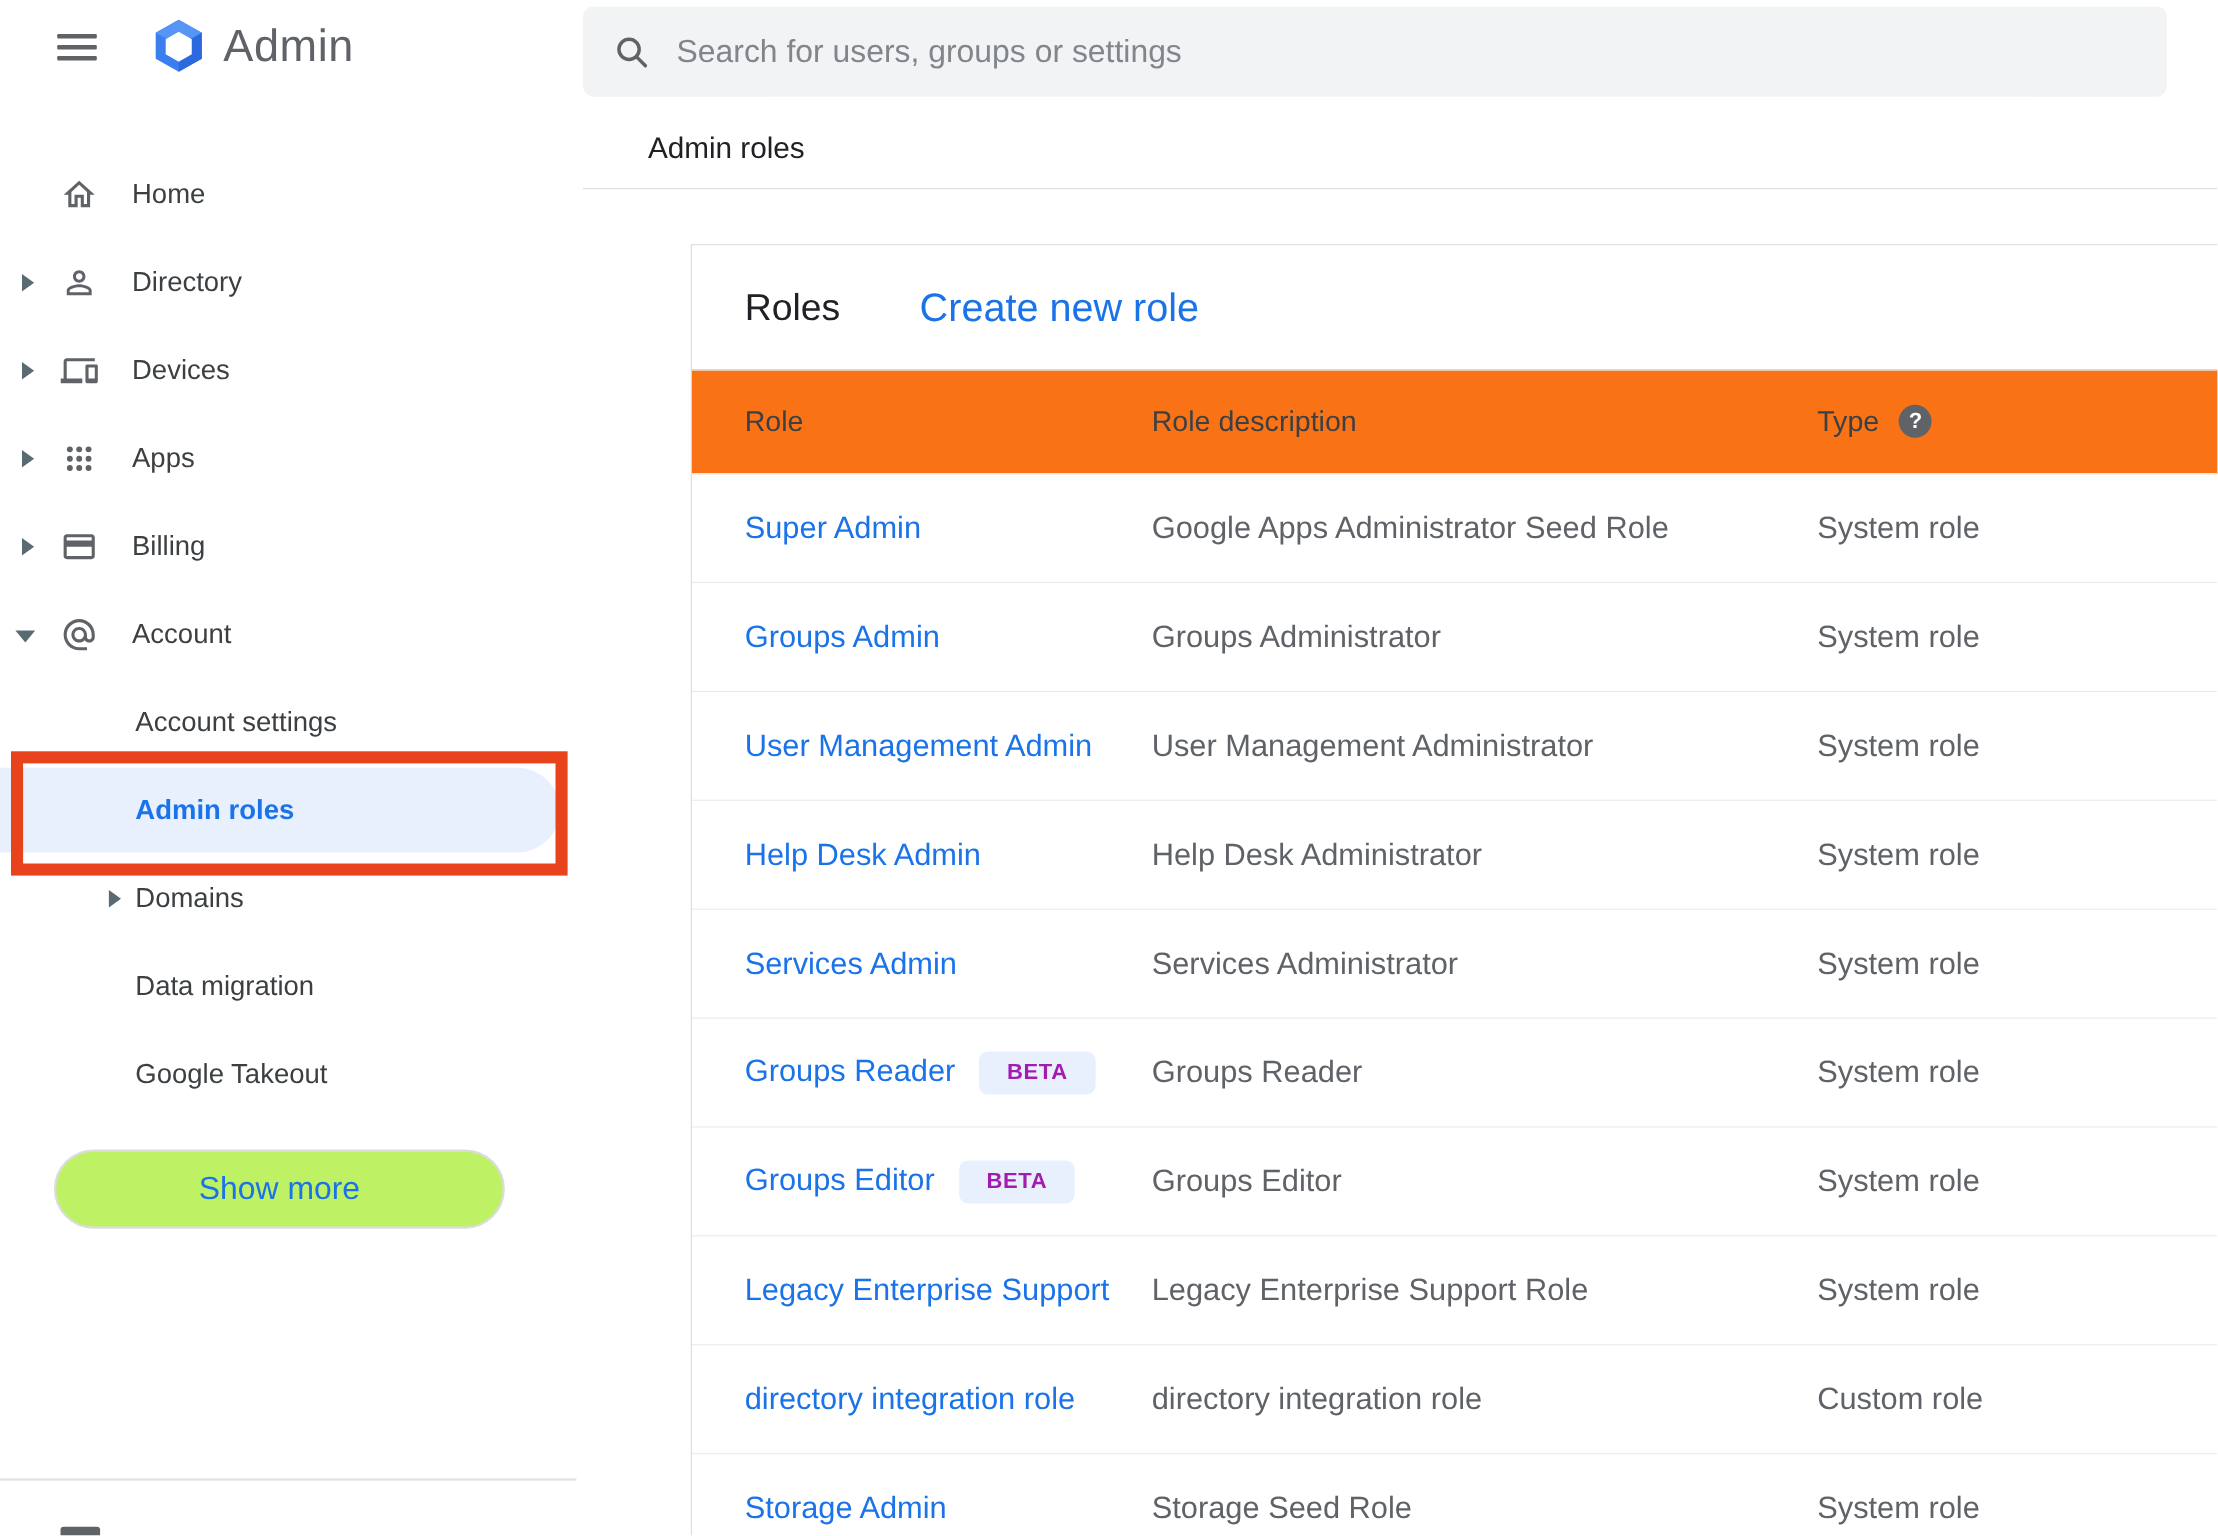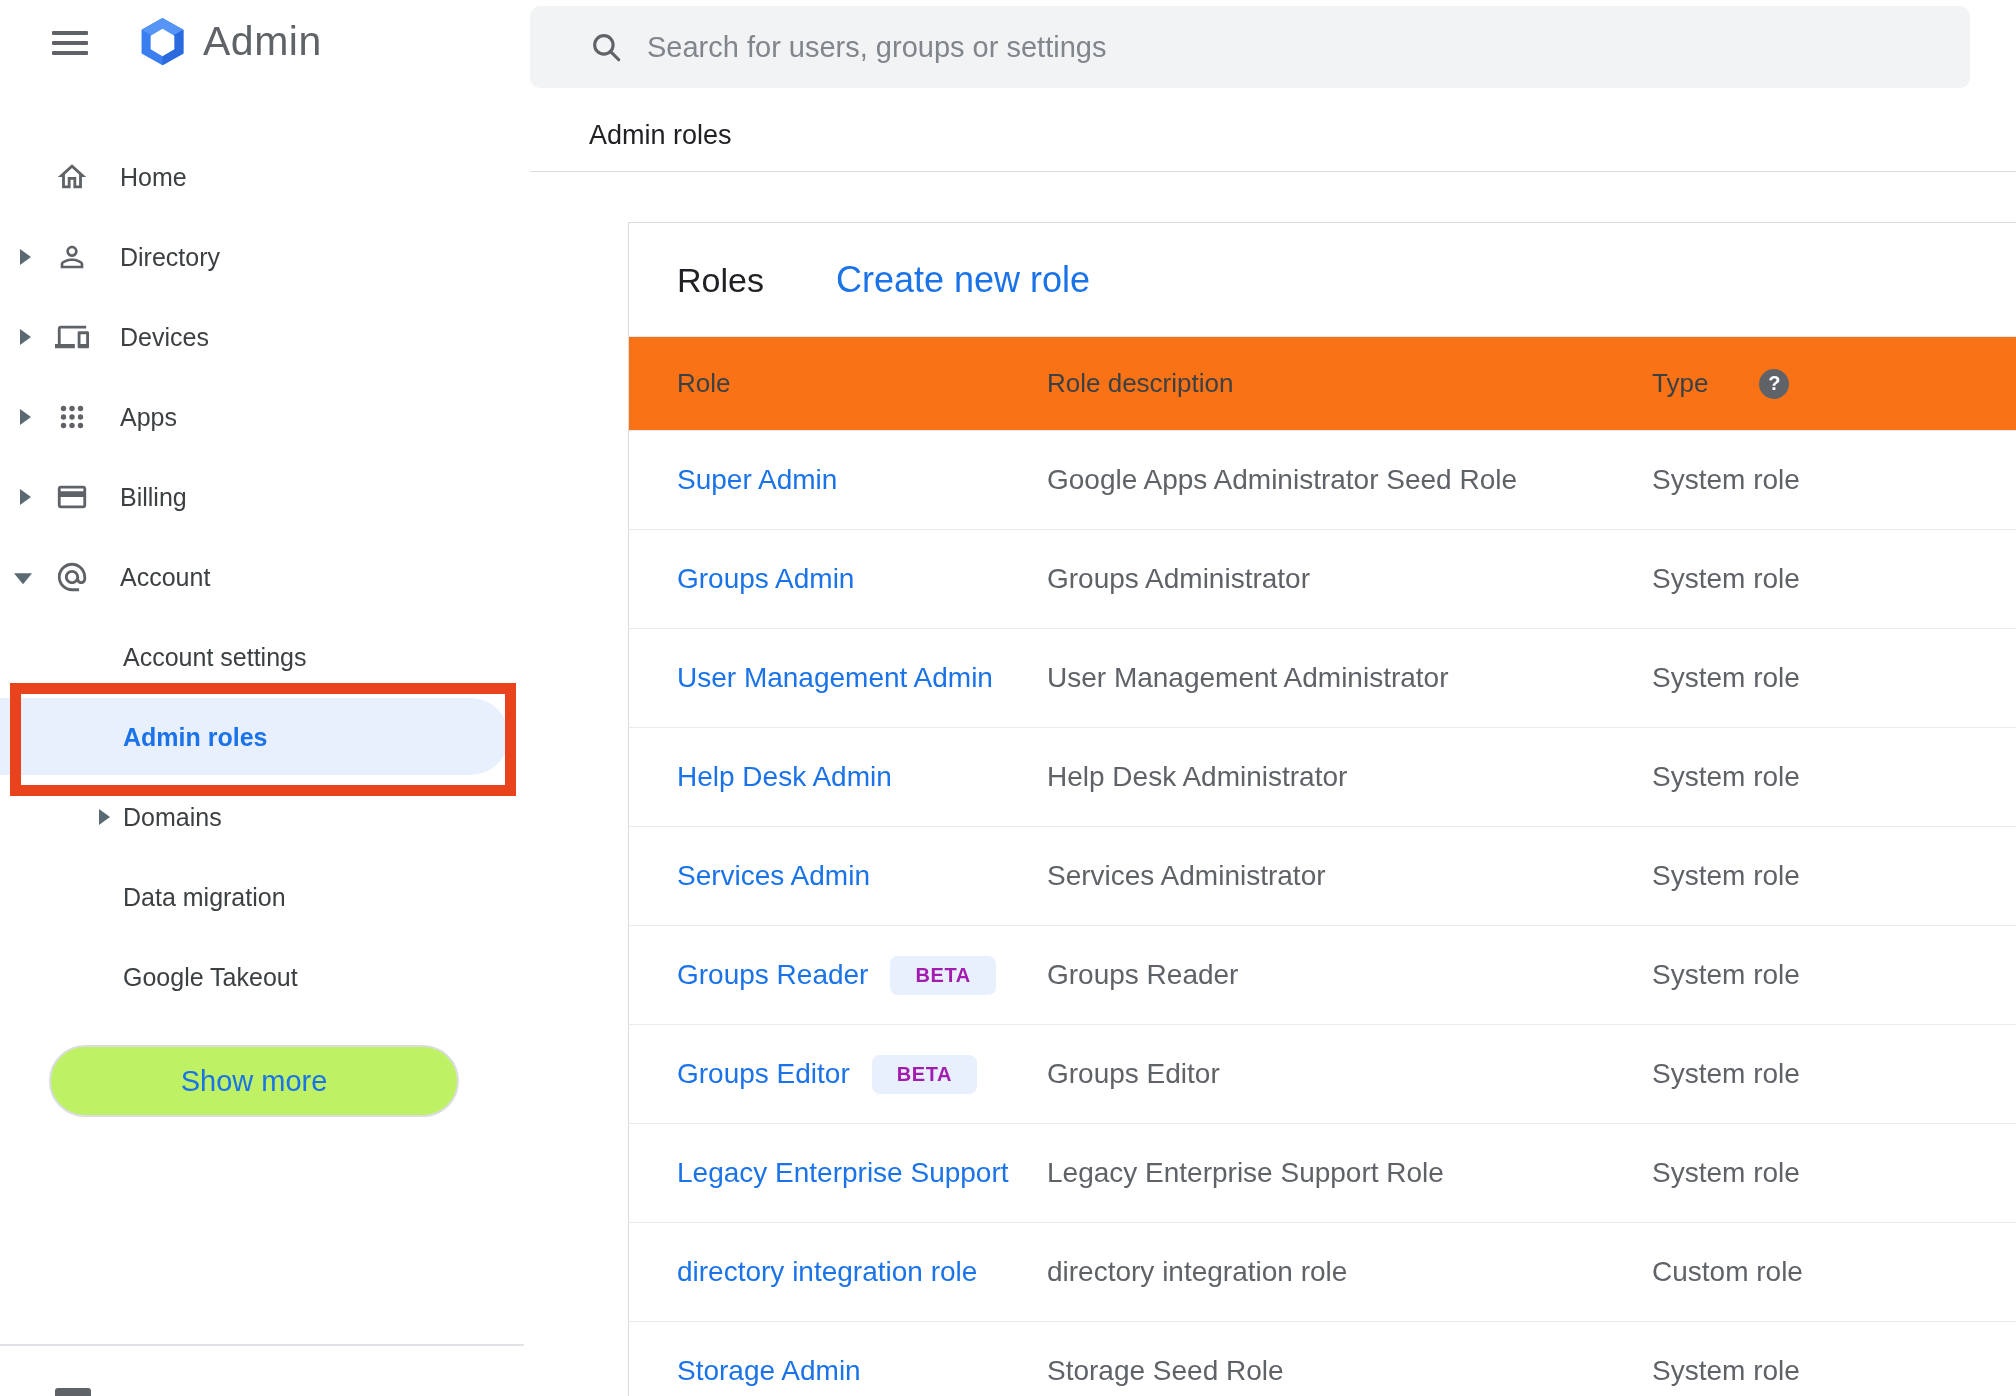--- a/index.html
+++ b/index.html
@@ -28,41 +28,41 @@
 
   .annotation{position:absolute;left:10px;top:683px;width:506px;height:113px;border:11px solid #e8431c;box-sizing:border-box;z-index:6;pointer-events:none;}
 
   .show-more{position:absolute;left:49px;top:1045px;width:410px;height:72px;border:2px solid #dadce0;border-radius:40px;
              background:#bef264;color:#1a73e8;font-size:29px;font-weight:500;font-family:inherit;cursor:pointer;}
   .sidebar-divider{position:absolute;left:0;top:1344px;width:524px;height:2px;background:#e0e2e6;}
   .partial-icon{position:absolute;left:55px;top:1388px;width:36px;height:12px;background:#5f6368;border-radius:3px 3px 0 0;}
 
   
   .searchbar{position:absolute;left:530px;top:6px;width:1440px;height:82px;background:#f1f3f4;border-radius:10px;
-             display:flex;align-items:center;padding-left:59px;box-sizing:border-box;}
+             display:flex;align-items:center;padding-left:27px;box-sizing:border-box;}
   .search-icon{width:34px;height:34px;flex:0 0 auto;}
   .search-icon svg{width:34px;height:34px;}
   .searchbar input{flex:1;margin-left:22px;border:none;background:transparent;outline:none;
                    font-size:29px;color:#202124;font-family:inherit;}
   .searchbar input::placeholder{color:#80868b;}
   .breadcrumb{position:absolute;left:589px;top:120px;font-size:27px;font-weight:500;color:#202124;}
   .top-divider{position:absolute;left:530px;top:171px;right:0;height:1px;background:#dadce0;}
 
   
   .card{position:absolute;left:628px;top:222px;right:-2px;bottom:-2px;background:#fff;
         border:1px solid #dadce0;box-sizing:border-box;}
   .card-header{position:relative;height:113px;}
   .card-title{position:absolute;left:48px;top:50%;transform:translateY(-50%);font-size:34px;font-weight:500;color:#202124;margin:0;}
   .create-link{position:absolute;left:207px;top:50%;transform:translateY(-50%);font-size:36px;color:#1a73e8;text-decoration:none;cursor:pointer;white-space:nowrap;}
 
   .thead{height:95px;background:#f97316;border-top:1px solid #e5e7e9;border-bottom:1px solid #e5e7e9;
          display:flex;align-items:center;font-size:26px;font-weight:500;color:#3c4043;box-sizing:border-box;}
   .c1{width:418px;padding-left:48px;box-sizing:border-box;white-space:nowrap;}
   .c2{width:605px;white-space:nowrap;}
-  .c3{flex:1;display:flex;align-items:center;white-space:nowrap;gap:33px;}
+  .c3{flex:1;display:flex;align-items:flex-start;white-space:nowrap;}
   .help{width:30px;height:30px;border-radius:50%;background:#5f6368;color:#fff;font-size:20px;font-weight:700;
         display:inline-flex;align-items:center;justify-content:center;margin-left:18px;cursor:pointer;}
 
   .row{height:98px;display:flex;align-items:center;border-bottom:1px solid #e8eaec;font-size:28px;}
   .role-link{color:#1a73e8;text-decoration:none;cursor:pointer;}
   .badge{display:inline-block;margin-left:22px;background:#e8f0fe;color:#a21caf;font-size:20px;font-weight:700;
          letter-spacing:0.6px;padding:8px 25px;border-radius:8px;vertical-align:2px;}
   .cell-desc,.cell-type{color:#5f6368;}
 </style>
 </head>

